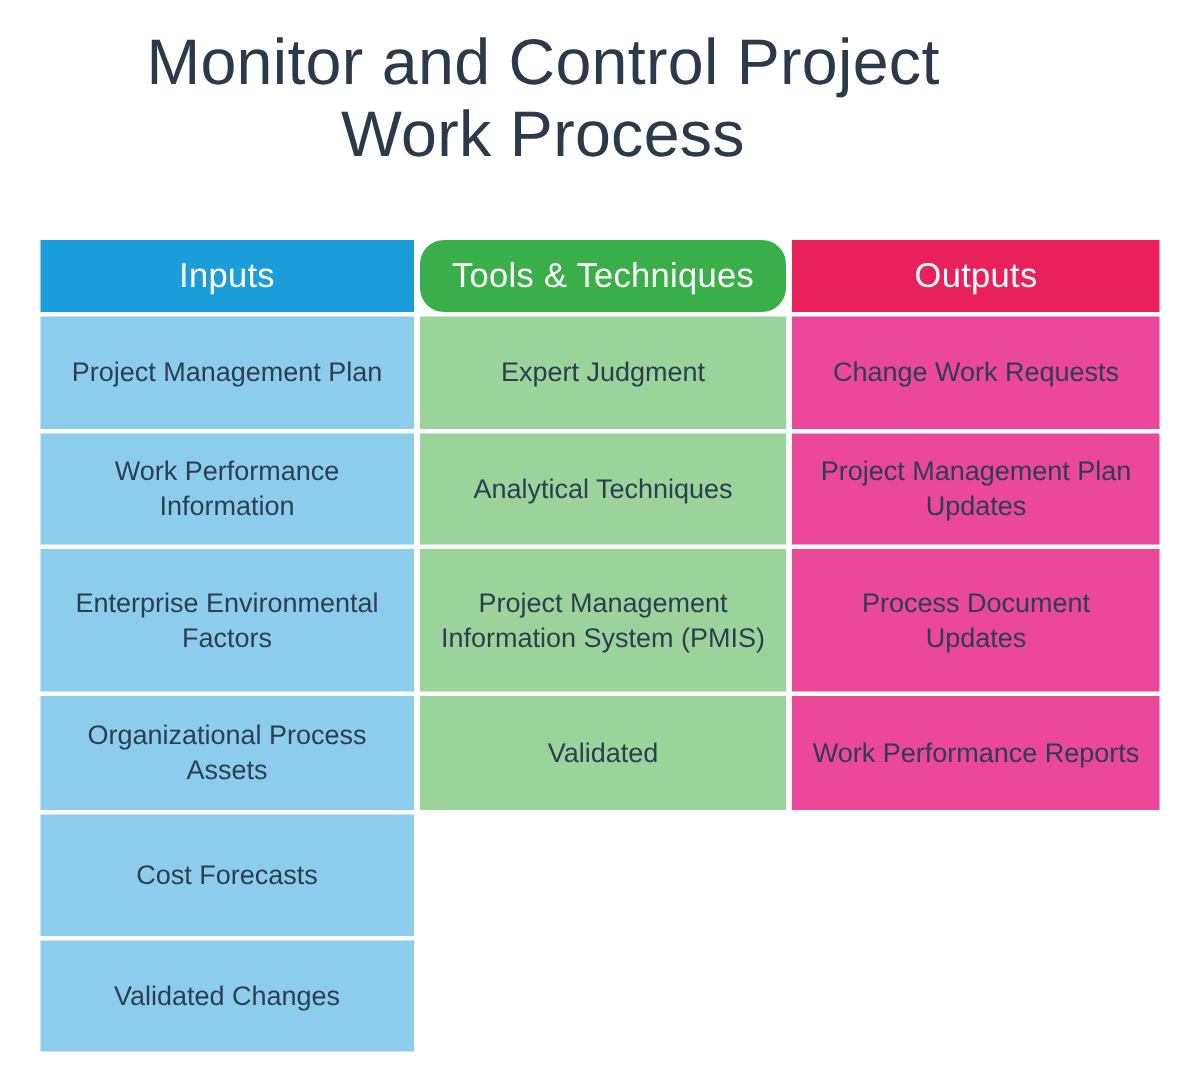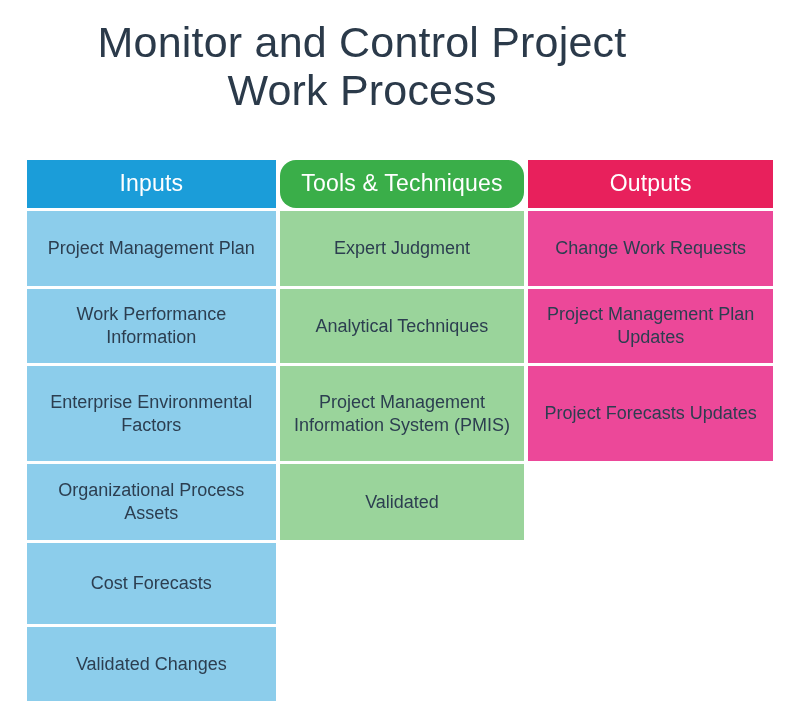--- a/index.html
+++ b/index.html
@@ -162,18 +162,21 @@
     <div class="column col-outputs">
       <div class="col-header hdr-outputs">Outputs</div>
 
       <div class="cell cell-outputs h1">
         <span class="cell-text">Change Work Requests</span>
       </div>
       <div class="cell cell-outputs h2">
         <span class="cell-text">Project Management Plan Updates</span>
       </div>
       <div class="cell cell-outputs h3">
-        <span class="cell-text">Project Forecasts Updates</span>
+        <span class="cell-text">Process Document Updates</span>
+      </div>
+      <div class="cell cell-outputs h4">
+        <span class="cell-text">Work Performance Reports</span>
       </div>
     </div>
 
   </div>
 </div>
 
 </body></html>

